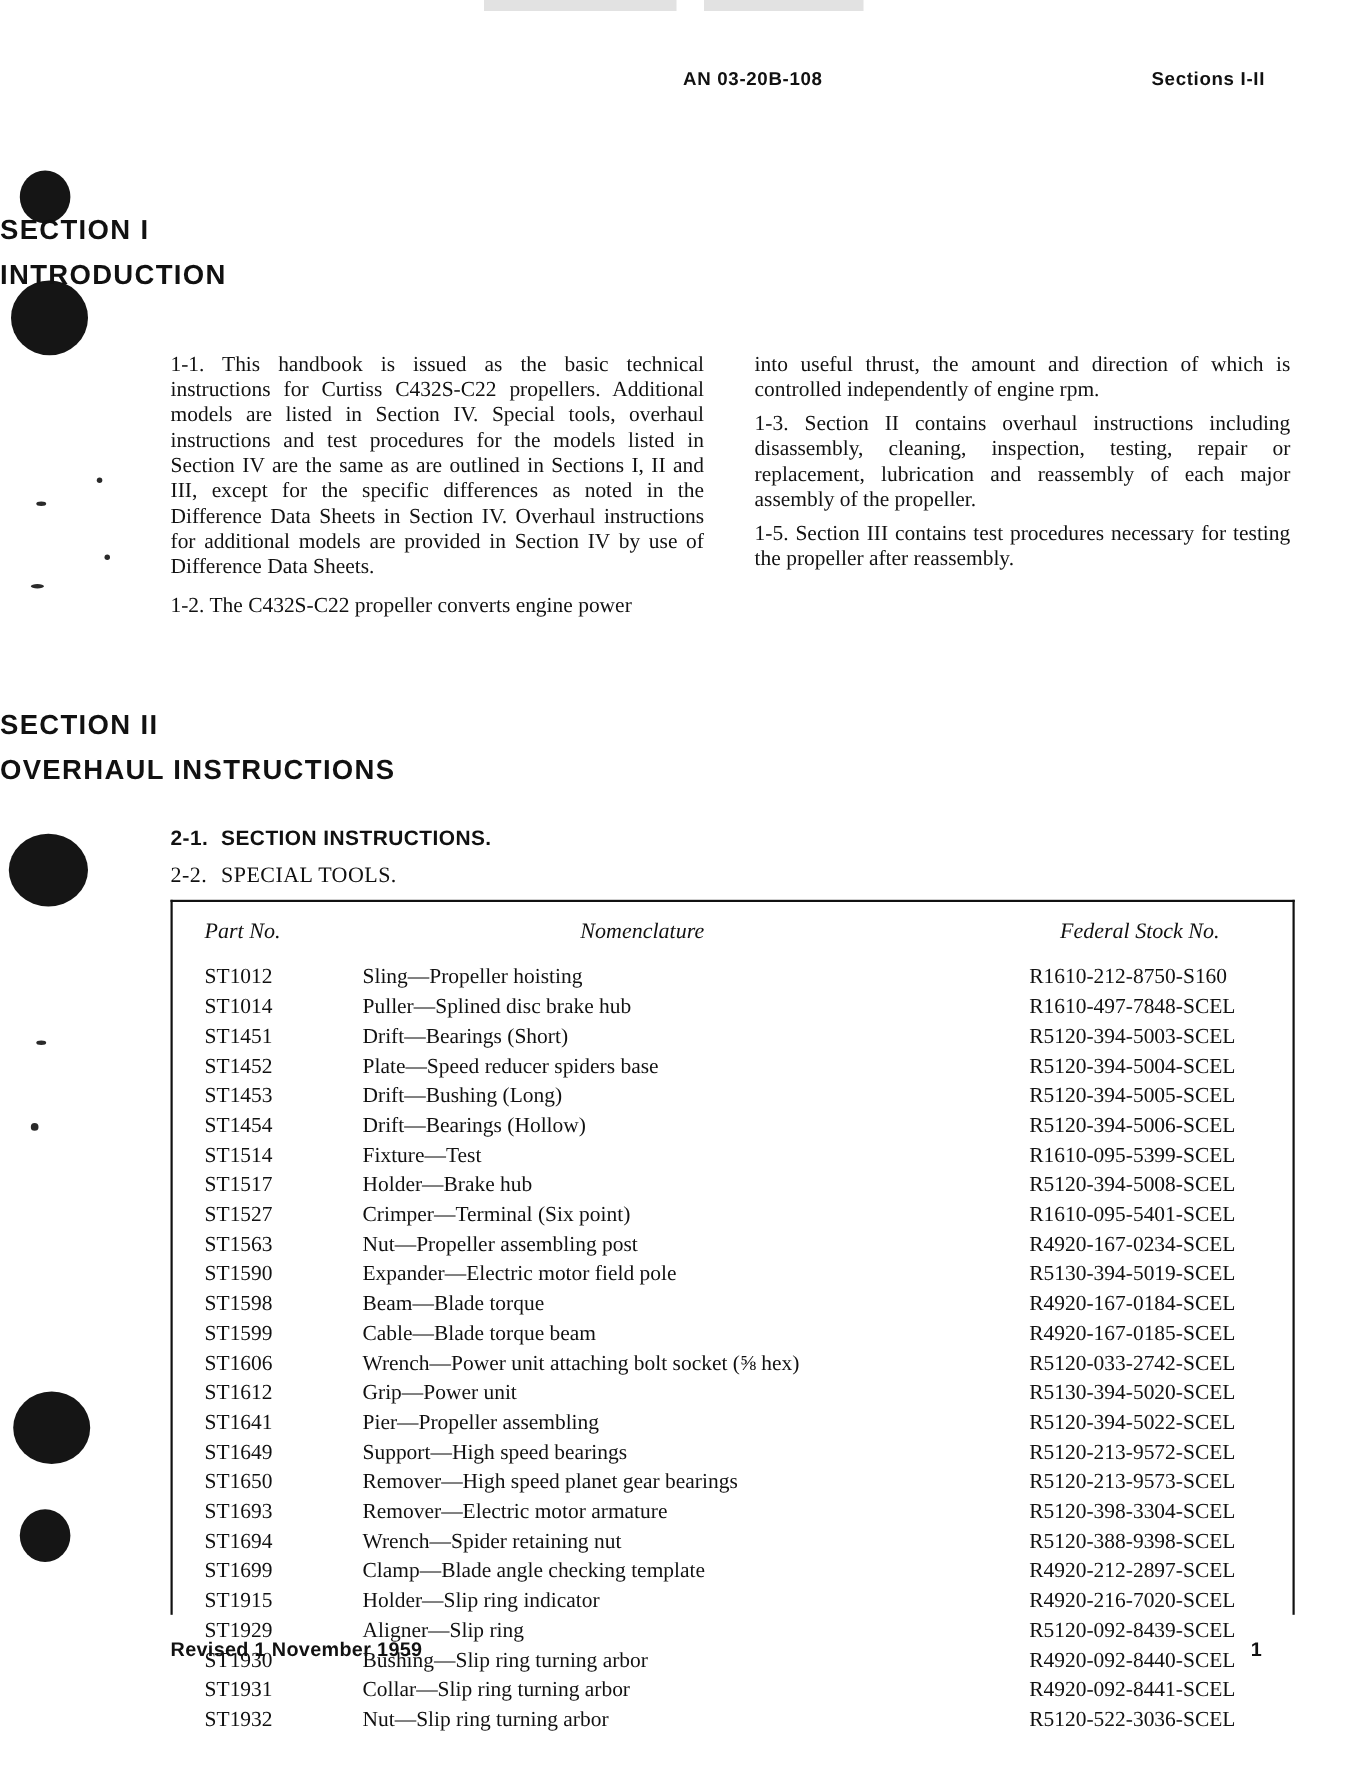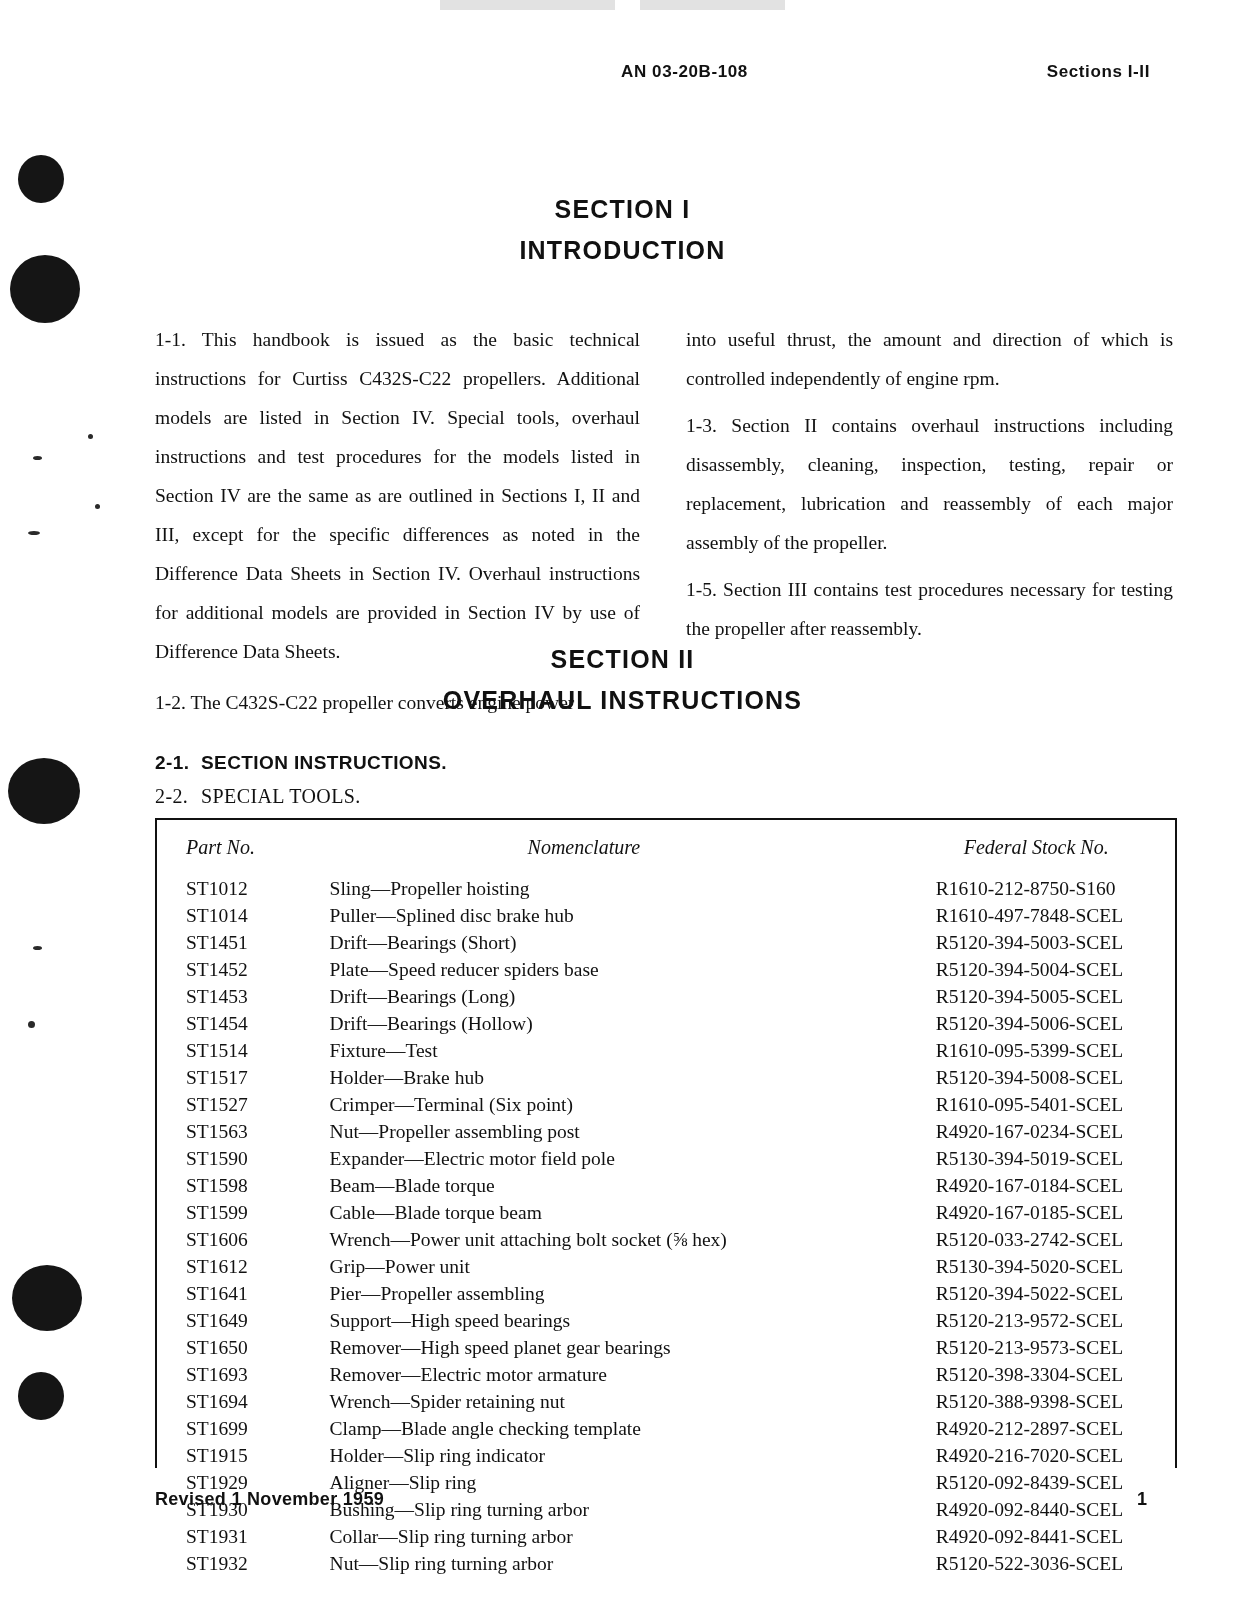--- a/index.html
+++ b/index.html
@@ -61,21 +61,21 @@
     margin-left: 31px;
   }
   .runhead .right {
     position: absolute;
     right: 95px;
     top: 0;
   }
 
   
   .sec-title {
-    text-align: center;
+    text-align: left;
     font-family: "Liberation Sans", sans-serif;
     font-weight: bold;
     letter-spacing: 1.2px;
   }
   .sec1-line1 {
     position: absolute;
     top: 195px;
     left: 0;
     width: 1245px;
     font-size: 25px;
@@ -100,21 +100,21 @@
     left: 0;
     width: 1245px;
     font-size: 25px;
   }
 
   
   .col {
     position: absolute;
     top: 320px;
     font-size: 19.5px;
-    line-height: 39px;
+    line-height: 23px;
     text-align: justify;
   }
   .col.left  { left: 155px;  width: 485px; }
   .col.right { left: 686px;  width: 487px; }
   .col p { margin: 0 0 2px 0; }
 
   
   .subhead {
     position: absolute;
     left: 155px;
@@ -259,21 +259,21 @@
           <td class="c-nom">Drift—Bearings  (Short)</td>
           <td class="c-fsn">R5120-394-5003-SCEL</td>
         </tr>
         <tr>
           <td class="c-part">ST1452</td>
           <td class="c-nom">Plate—Speed reducer spiders base</td>
           <td class="c-fsn">R5120-394-5004-SCEL</td>
         </tr>
         <tr>
           <td class="c-part">ST1453</td>
-          <td class="c-nom">Drift—Bearings  (Long)</td>
+          <td class="c-nom">Drift—Bushing  (Long)</td>
           <td class="c-fsn">R5120-394-5005-SCEL</td>
         </tr>
         <tr>
           <td class="c-part">ST1454</td>
           <td class="c-nom">Drift—Bearings  (Hollow)</td>
           <td class="c-fsn">R5120-394-5006-SCEL</td>
         </tr>
         <tr>
           <td class="c-part">ST1514</td>
           <td class="c-nom">Fixture—Test</td>

